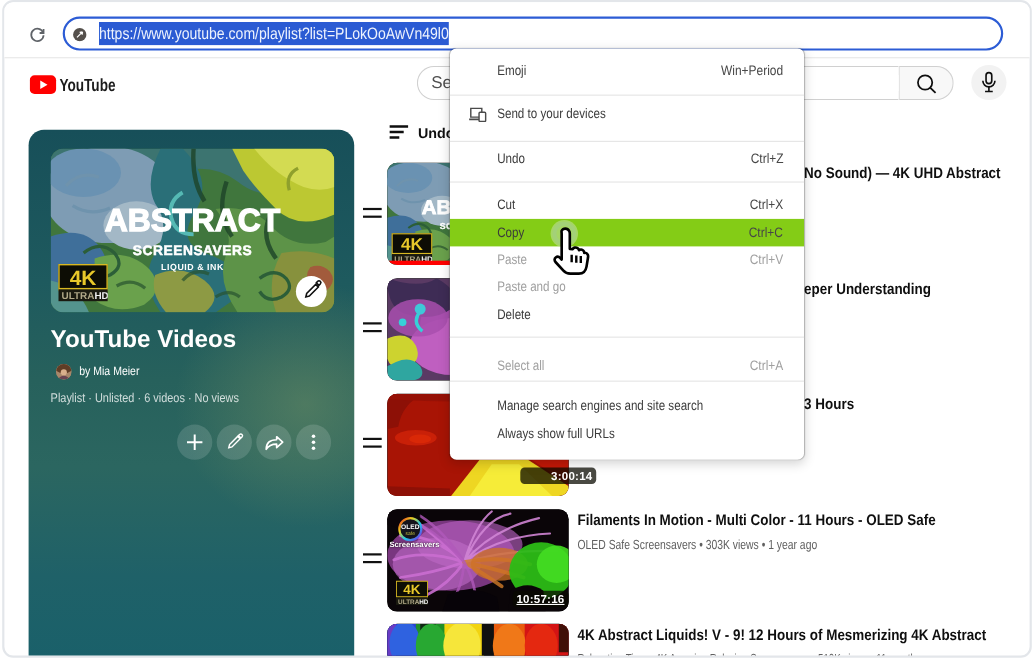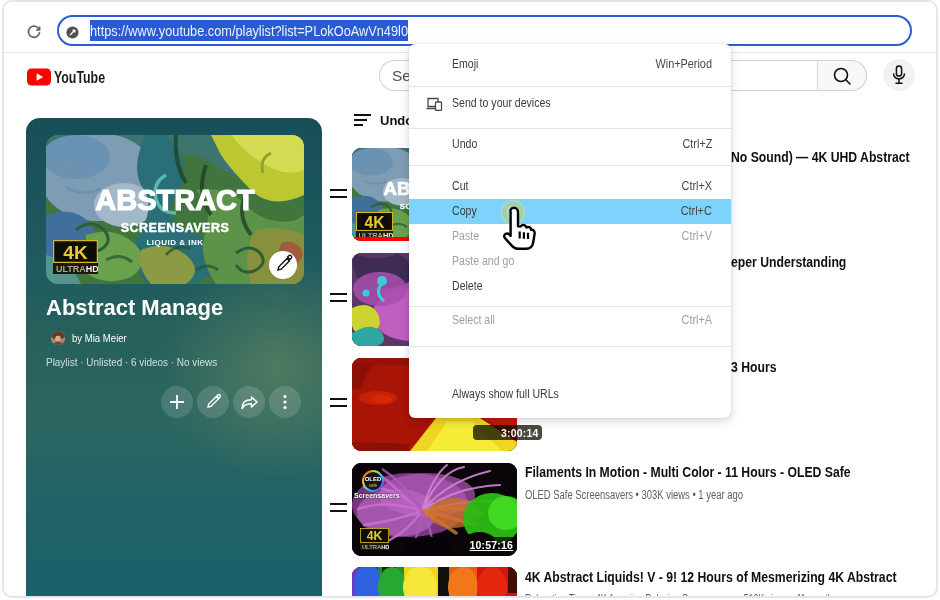--- a/index.html
+++ b/index.html
@@ -38,21 +38,21 @@
   .drag div { position:absolute; left:0; width:17px; height:2.4px; background:#111; }
   .dur { position:absolute; background:rgba(10,10,0,0.74); color:#fff; font-size:10.5px; font-weight:bold; border-radius:4px; padding:1.5px 3.5px; letter-spacing:0.2px; }
   
   #menu { left:409px; top:44px; width:322px; height:374px; background:#fff; border-radius:6px;
           box-shadow:0 0 1px rgba(0,0,0,0.28), 0 3px 10px rgba(0,0,0,0.17); font-size:12.5px; color:#3b3b3b; }
   .mi { position:absolute; left:0; width:322px; height:25px; line-height:25px; }
   .mi .lbl { position:absolute; left:43px; transform:scaleX(0.845); transform-origin:0 50%; white-space:nowrap; }
   .mi .sc { position:absolute; right:19px; color:#474747; transform:scaleX(0.87); transform-origin:100% 50%; white-space:nowrap; }
   .mi.dis .lbl { color:#a0a0a0; }
   .msep { position:absolute; left:0; width:322px; height:1px; background:#e4e4e4; }
-  .hl { background:#7dd3fc; }
+  .hl { background:#84cc16; }
 </style>
 </head>
 <body>
 <div id="stage">
   <svg width="0" height="0" style="position:absolute">
     <defs>
       <g id="artAbstract">
         <rect width="258" height="149" fill="#40763d"></rect>
         <path d="M0 0 L258 0 L258 30 Q200 55 170 30 Q140 8 100 28 Q60 48 0 35 Z" fill="#3c7470"></path>
         <ellipse cx="52" cy="42" rx="58" ry="44" fill="#7e9cb4"></ellipse>
@@ -205,21 +205,21 @@
           </svg>
       <svg class="abs" style="left:7px;top:105px;" width="45" height="34" viewBox="0 0 45 34">
             <use href="#badge4k"></use>
           </svg>
       <div class="abs" style="left:223px;top:116px;width:28px;height:28px;border-radius:50%;background:#fff;">
         <svg width="28" height="28" viewBox="0 0 28 28">
               <path d="M9 19 l0.8-3.2 8.2-8.2 2.4 2.4-8.2 8.2 Z M18.6 6 l2.4 2.4 1.2-1.2a1.2 1.2 0 0 0-2.4-2.4 Z" fill="none" stroke="#111" stroke-width="1.4"></path>
             </svg>
       </div>
     </div>
-    <div id="pltitle" class="abs">Abstract Manage</div>
+    <div id="pltitle" class="abs">YouTube Videos</div>
     <div id="plavatar" class="abs">
       <svg width="14" height="14" viewBox="0 0 14 14">
             <rect width="14" height="14" fill="#a8876a"></rect>
             <path d="M0 0 h14 v6 q-7 5 -14 0 Z" fill="#5f3d26"></path>
             <circle cx="7" cy="7.5" r="2.8" fill="#d8b08c"></circle>
             <path d="M1 14 q6 -7 12 0 Z" fill="#6a4452"></path>
           </svg>
     </div>
     <div id="plby" class="abs">by Mia Meier</div>
     <div id="plmeta" class="abs">Playlist · Unlisted · 6 videos · No views</div>
@@ -360,25 +360,28 @@
             <span class="lbl">Paste</span>
             <span class="sc" style="color:#a0a0a0;">Ctrl+V</span>
           </div>
       <div class="mi dis" style="top:205px;">
             <span class="lbl">Paste and go</span>
           </div>
       <div class="mi" style="top:230px;">
             <span class="lbl">Delete</span>
           </div>
       <div class="msep" style="top:262px;"></div>
-      <div class="mi dis" style="top:264px;">
+      <div class="mi dis" style="top:276px;">
             <span class="lbl">Select all</span>
             <span class="sc" style="color:#a0a0a0;">Ctrl+A</span>
           </div>
       <div class="msep" style="top:302px;"></div>
+      <div class="mi" style="top:313px;">
+            <span class="lbl">Manage search engines and site search</span>
+          </div>
       <div class="mi" style="top:338px;">
             <span class="lbl">Always show full URLs</span>
           </div>
     </div>
     <div id="cursor" class="abs" style="left:498px;top:199px;">
       <svg width="41" height="52" viewBox="0 0 41 52">
         <circle cx="15" cy="13.5" r="12.5" fill="#c2dfa8" opacity="0.55"></circle>
         <circle cx="15" cy="13.5" r="9" fill="none" stroke="#a2cd86" stroke-width="3.6" opacity="0.6"></circle>
         <g transform="translate(0,8)">
               <path d="M12.6 2.8 C13.3 1.4 14.6 0.8 16 0.8 C17.4 0.8 18.7 1.5 19.4 2.8 C19.8 3.5 20 4.3 20 5.2 V19.2 L22.6 19.5 C23.2 18.1 25.5 17.6 27 18.5 C27.8 19 28.3 19.8 28.4 20.5 C29.3 19.7 31.3 19.8 32.3 20.8 C32.9 21.4 33.2 22.2 33.1 22.9 C34.3 22.6 35.7 23.3 36.3 24.5 C36.7 25.3 36.7 26.1 36.6 26.9 L35.2 35.4 C34.5 39.6 32.2 41.8 28.2 41.8 H20.4 C17.7 41.8 15.8 40.9 14.2 39.1 L7.2 31.4 C5.7 29.8 6 28 7.2 27.1 C8.5 26.1 10.2 26.4 11.4 27.6 L12.6 28.9 V5.2 C12.6 4.3 12.3 3.5 12.6 2.8 Z" fill="#fff" stroke="#000" stroke-width="2.4" stroke-linejoin="round"></path>

